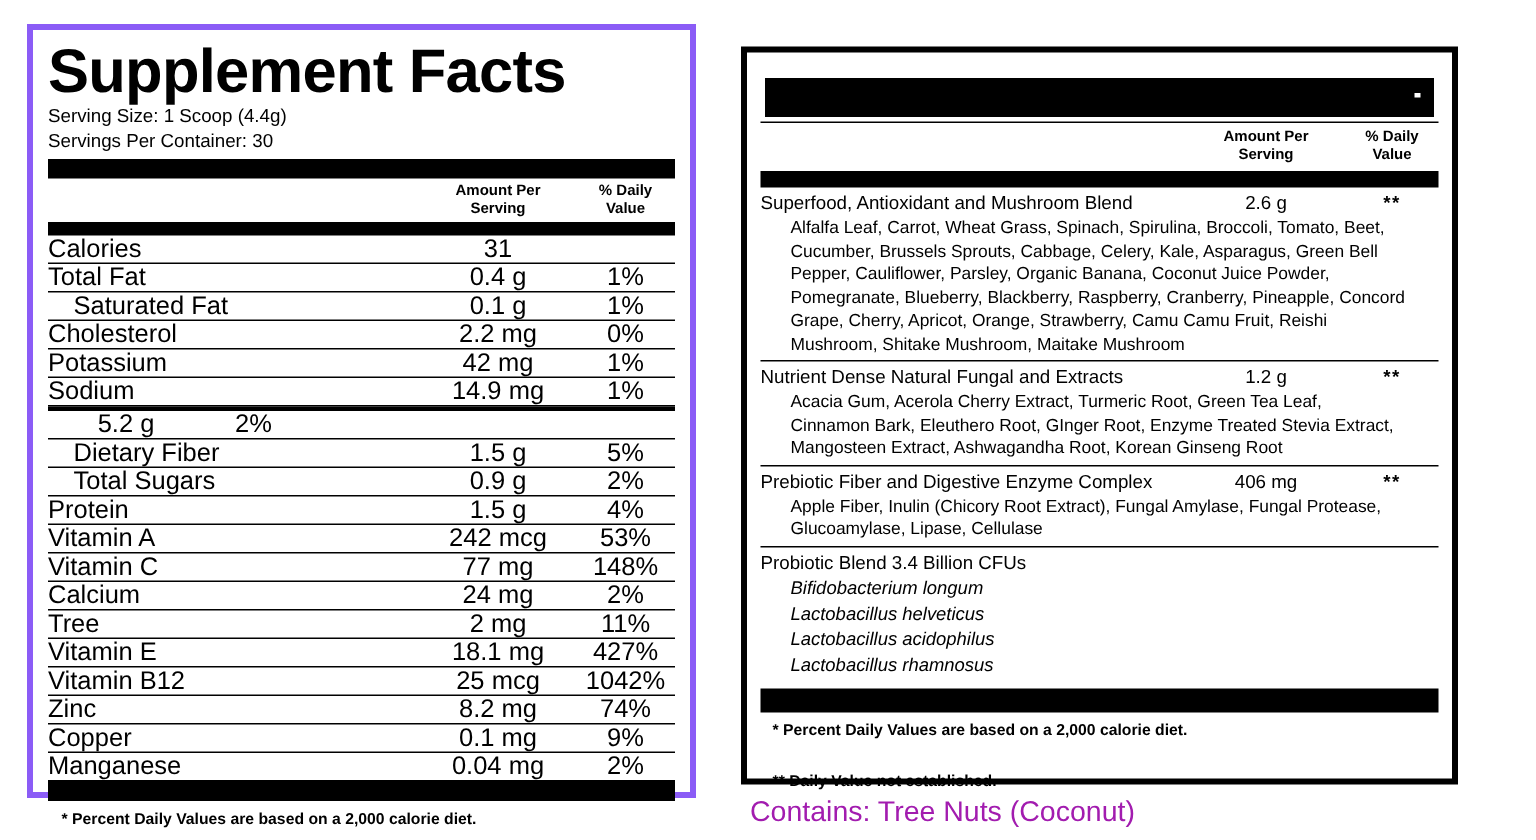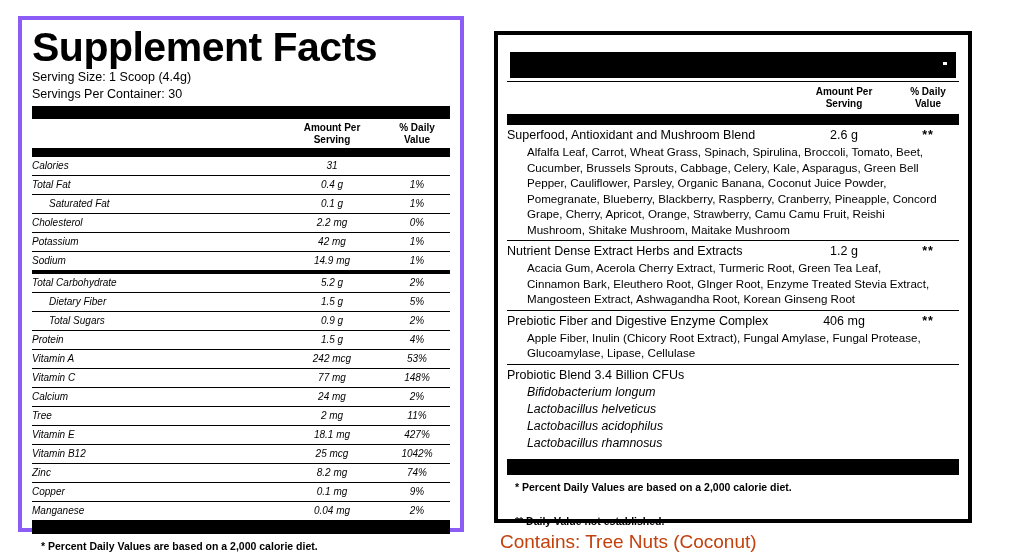--- a/index.html
+++ b/index.html
@@ -72,25 +72,24 @@
   }
   .col-head .ch-dv {
     width: 66px;
     text-align: center;
   }
 
   
   .nrow {
     display: flex;
     align-items: flex-start;
-    font-size: 10px;
+    font-size: 17px;
     line-height: 16px;
     border-bottom: 1.3px solid #000;
     padding: 1px 0 1px 0;
-    font-style: italic;
   }
   .nrow.thicktop { border-top: 3.5px solid #000; }
   .nrow.lastrow { border-bottom: none; }
   .nrow .n-name { flex: 1 1 auto; }
   .nrow .n-name.indent { padding-left: 17px; }
   .nrow .n-amt {
     width: 104px;
     text-align: center;
   }
   .nrow .n-dv {
@@ -194,21 +193,21 @@
   }
   .r-footnote.second { margin-top: 21px; }
 
   
   #contains-line {
     position: absolute;
     left: 500px;
     top: 530px;
     font-size: 19px;
     line-height: 24px;
-    color: #c2410c;
+    color: #a21caf;
     white-space: nowrap;
   }
 </style>
 </head>
 <body>
 
 <div id="left-panel">
 
   <div class="sf-title">Supplement Facts</div>
 
@@ -255,21 +254,20 @@
         <div class="n-name">Potassium</div>
         <div class="n-amt">42 mg</div>
         <div class="n-dv">1%</div>
       </div>
       <div class="nrow">
         <div class="n-name">Sodium</div>
         <div class="n-amt">14.9 mg</div>
         <div class="n-dv">1%</div>
       </div>
       <div class="nrow thicktop">
-        <div class="n-name">Total Carbohydrate</div>
         <div class="n-amt">5.2 g</div>
         <div class="n-dv">2%</div>
       </div>
       <div class="nrow">
         <div class="n-name indent">Dietary Fiber</div>
         <div class="n-amt">1.5 g</div>
         <div class="n-dv">5%</div>
       </div>
       <div class="nrow">
         <div class="n-name indent">Total Sugars</div>
@@ -359,21 +357,21 @@
       <div class="blend">
         <div class="blend-head">
           <div class="bh-name">Superfood, Antioxidant and Mushroom Blend</div>
           <div class="bh-amt">2.6 g</div>
           <div class="bh-dv">**</div>
         </div>
         <div class="blend-body">Alfalfa Leaf, Carrot, Wheat Grass,  Spinach, Spirulina, Broccoli, Tomato, Beet, Cucumber, Brussels Sprouts, Cabbage, Celery, Kale, Asparagus, Green Bell Pepper, Cauliflower, Parsley, Organic Banana, Coconut Juice Powder, Pomegranate, Blueberry, Blackberry, Raspberry, Cranberry, Pineapple, Concord Grape, Cherry, Apricot, Orange, Strawberry, Camu Camu Fruit, Reishi Mushroom, Shitake Mushroom, Maitake Mushroom</div>
       </div>
       <div class="blend">
         <div class="blend-head">
-          <div class="bh-name">Nutrient Dense Extract Herbs and Extracts</div>
+          <div class="bh-name">Nutrient Dense Natural Fungal and Extracts</div>
           <div class="bh-amt">1.2  g</div>
           <div class="bh-dv">**</div>
         </div>
         <div class="blend-body">Acacia Gum, Acerola Cherry Extract, Turmeric Root, Green Tea Leaf, Cinnamon Bark, Eleuthero Root, GInger Root, Enzyme Treated Stevia Extract, Mangosteen Extract, Ashwagandha Root, Korean Ginseng Root</div>
       </div>
       <div class="blend">
         <div class="blend-head">
           <div class="bh-name">Prebiotic Fiber and Digestive Enzyme Complex</div>
           <div class="bh-amt">406 mg</div>
           <div class="bh-dv">**</div>

